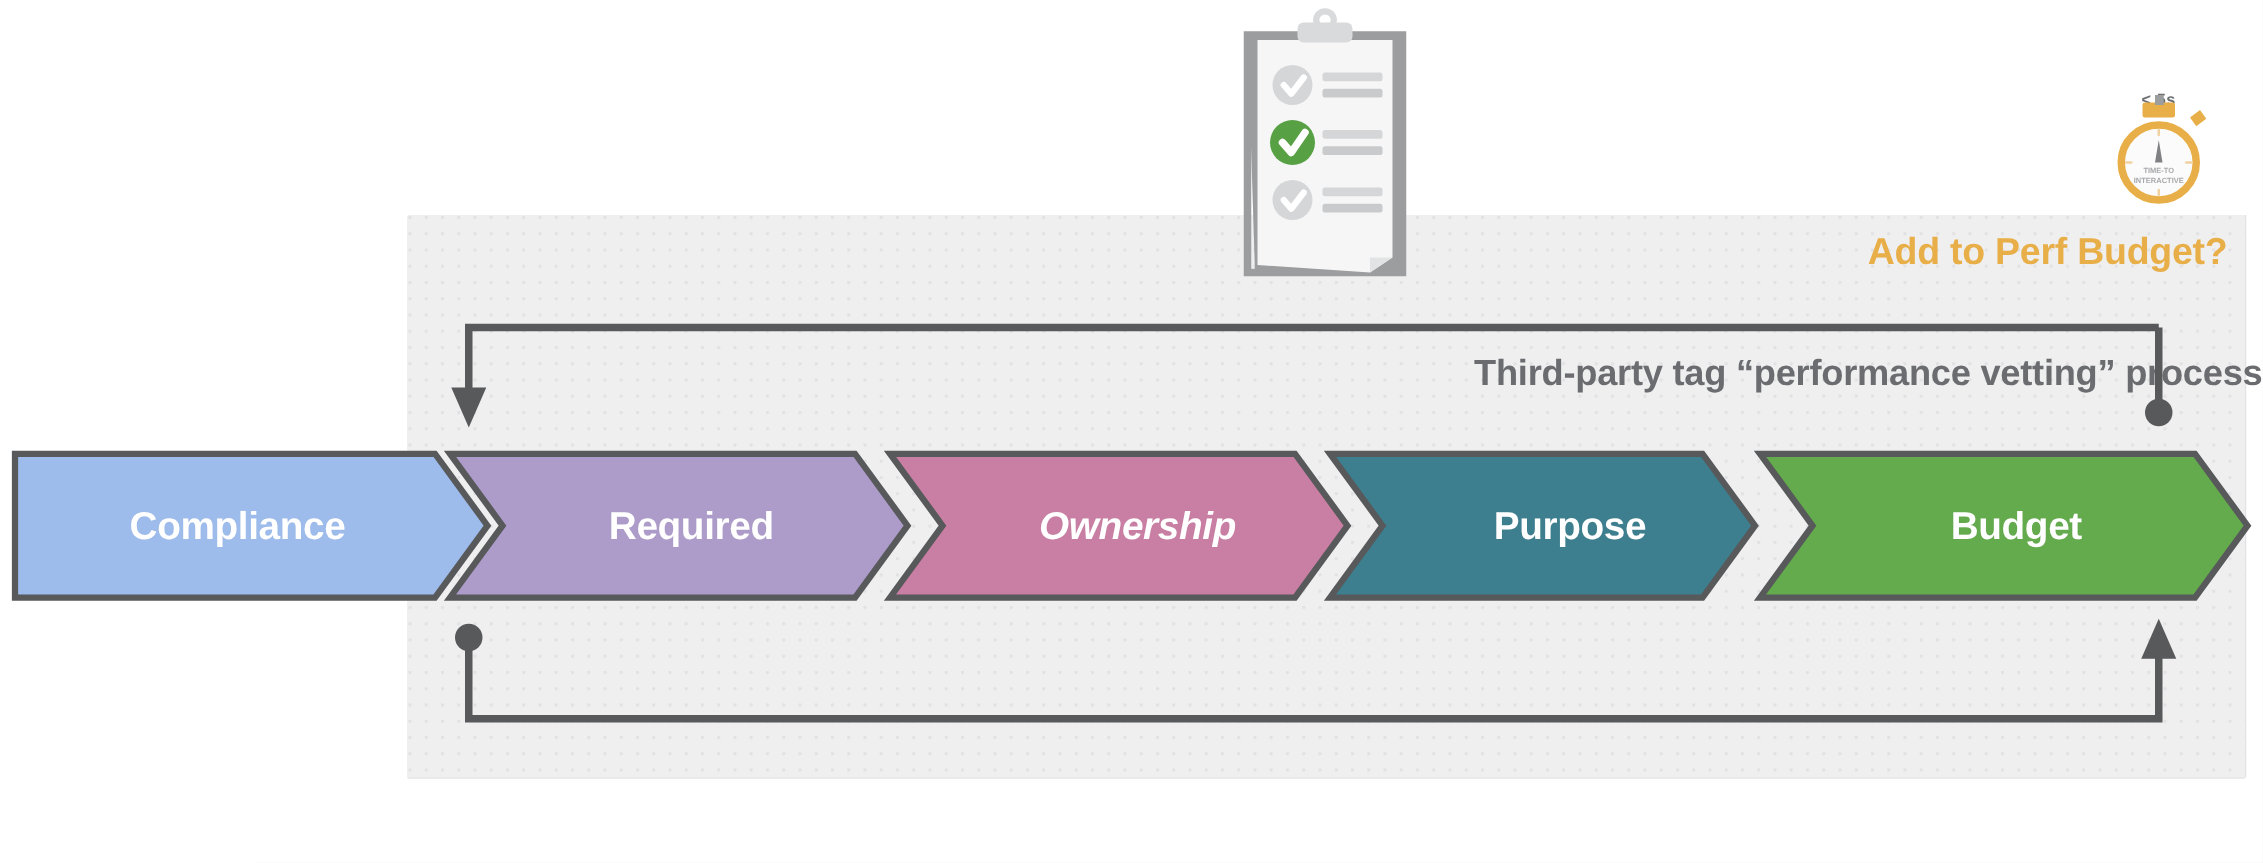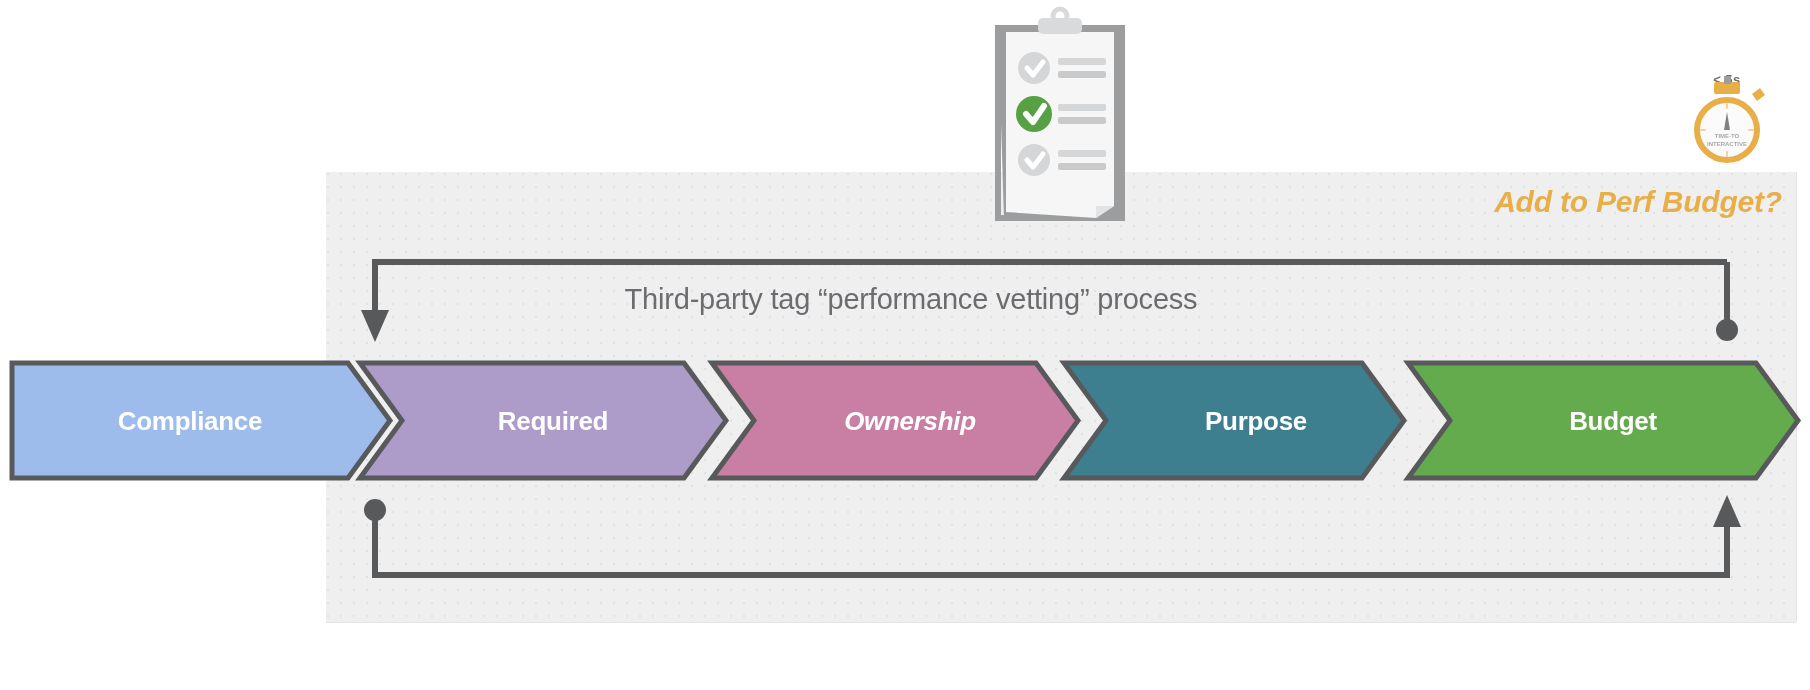--- a/index.html
+++ b/index.html
@@ -38,31 +38,30 @@
   
   .perf-budget-title {
     position: absolute;
     right: 28px;
     top: 185px;
     font-size: 30px;
     font-weight: bold;
     color: #e8ae48;
     letter-spacing: -0.2px;
     white-space: nowrap;
-    font-style: italic;
   }
 
   .process-title {
     position: absolute;
     left: 12px;
     right: 0;
     top: 283px;
-    text-align: center;
+    text-align: right;
     font-size: 29px;
-    font-weight: normal;
+    font-weight: bold;
     color: #6b6c70;
     letter-spacing: -0.2px;
   }
 
   
   #loops {
     position: absolute;
     left: 0; top: 0;
     width: 1810px;
     height: 690px;
@@ -73,21 +72,21 @@
   #chevrons {
     position: absolute;
     left: 0;
     top: 0;
     width: 1810px;
     height: 690px;
   }
   .chev-label {
     position: absolute;
     color: #ffffff;
-    font-size: 26px;
+    font-size: 31px;
     font-weight: bold;
     letter-spacing: -0.3px;
     white-space: nowrap;
     transform: translate(-50%, -50%);
     text-shadow: 0 0 1px rgba(0,0,0,0.05);
   }
 
   
   .clipboard {
     position: absolute;

